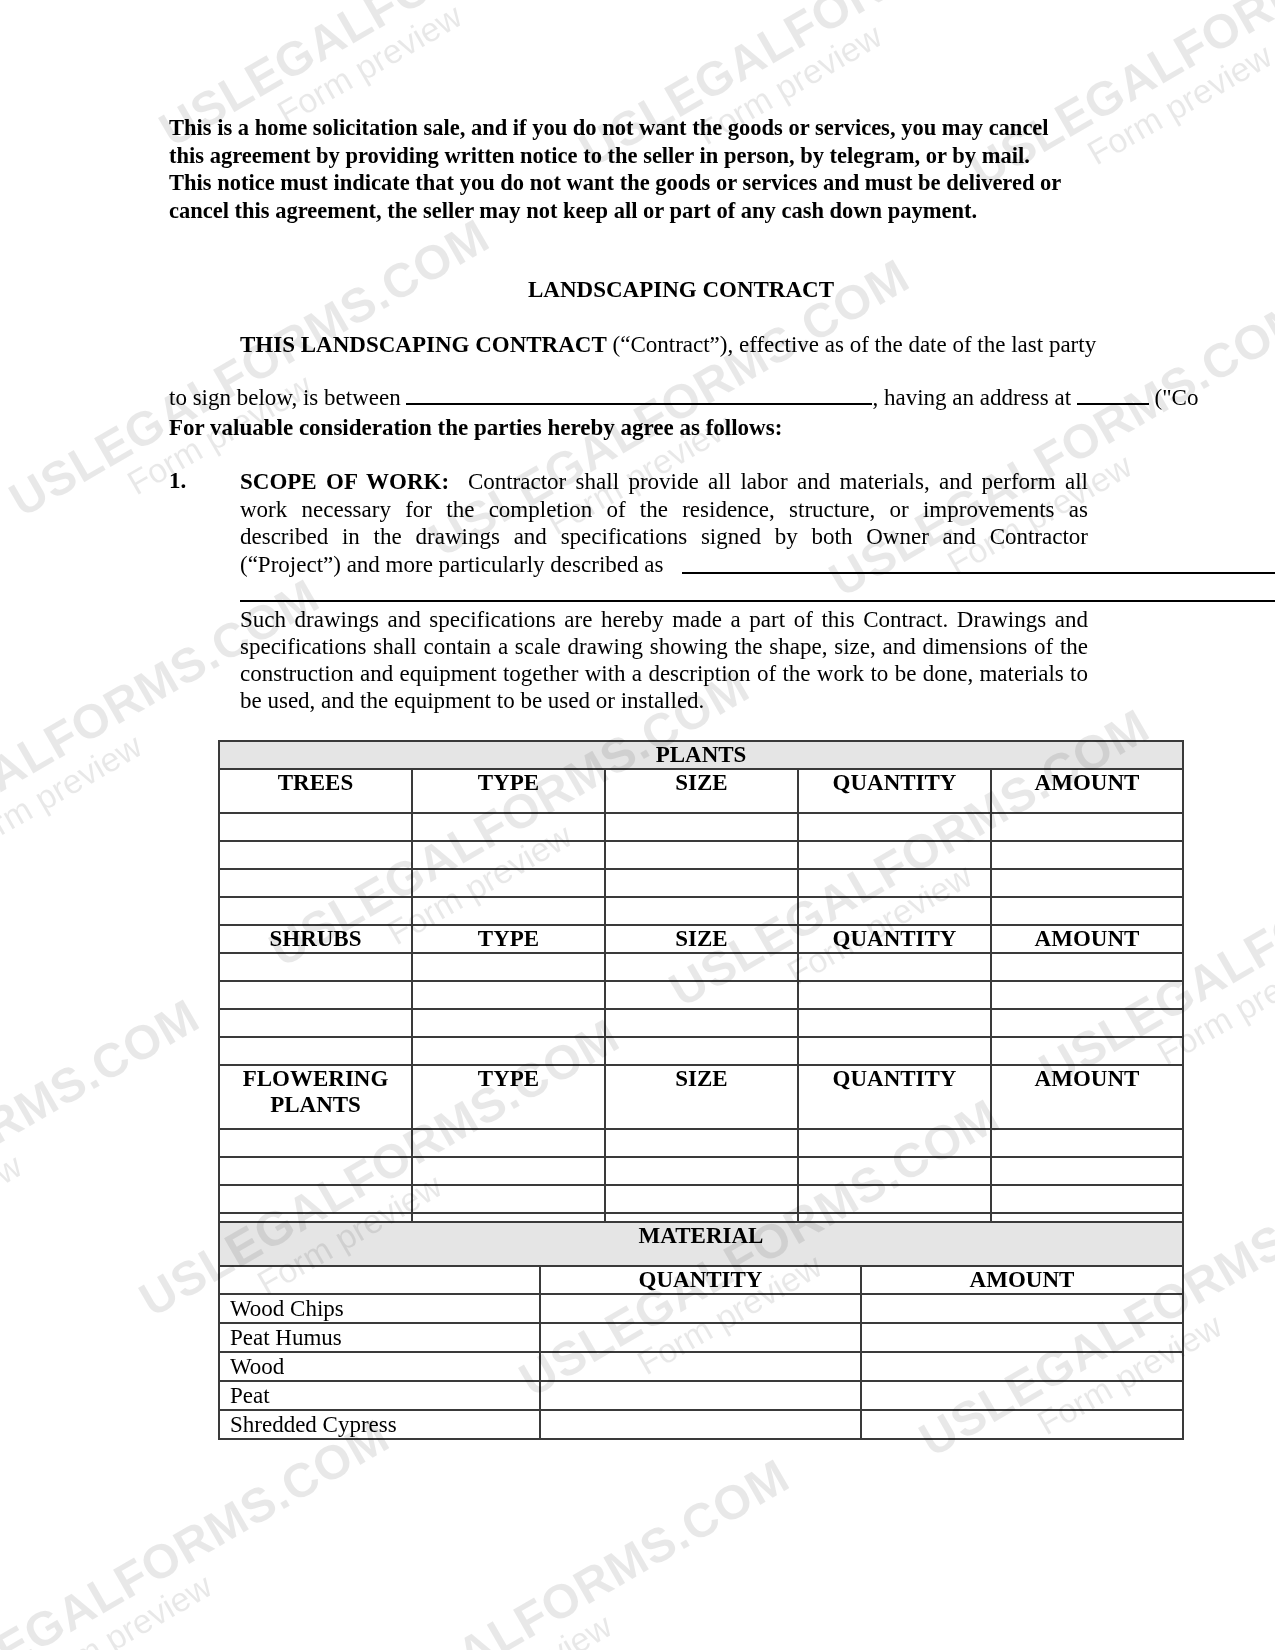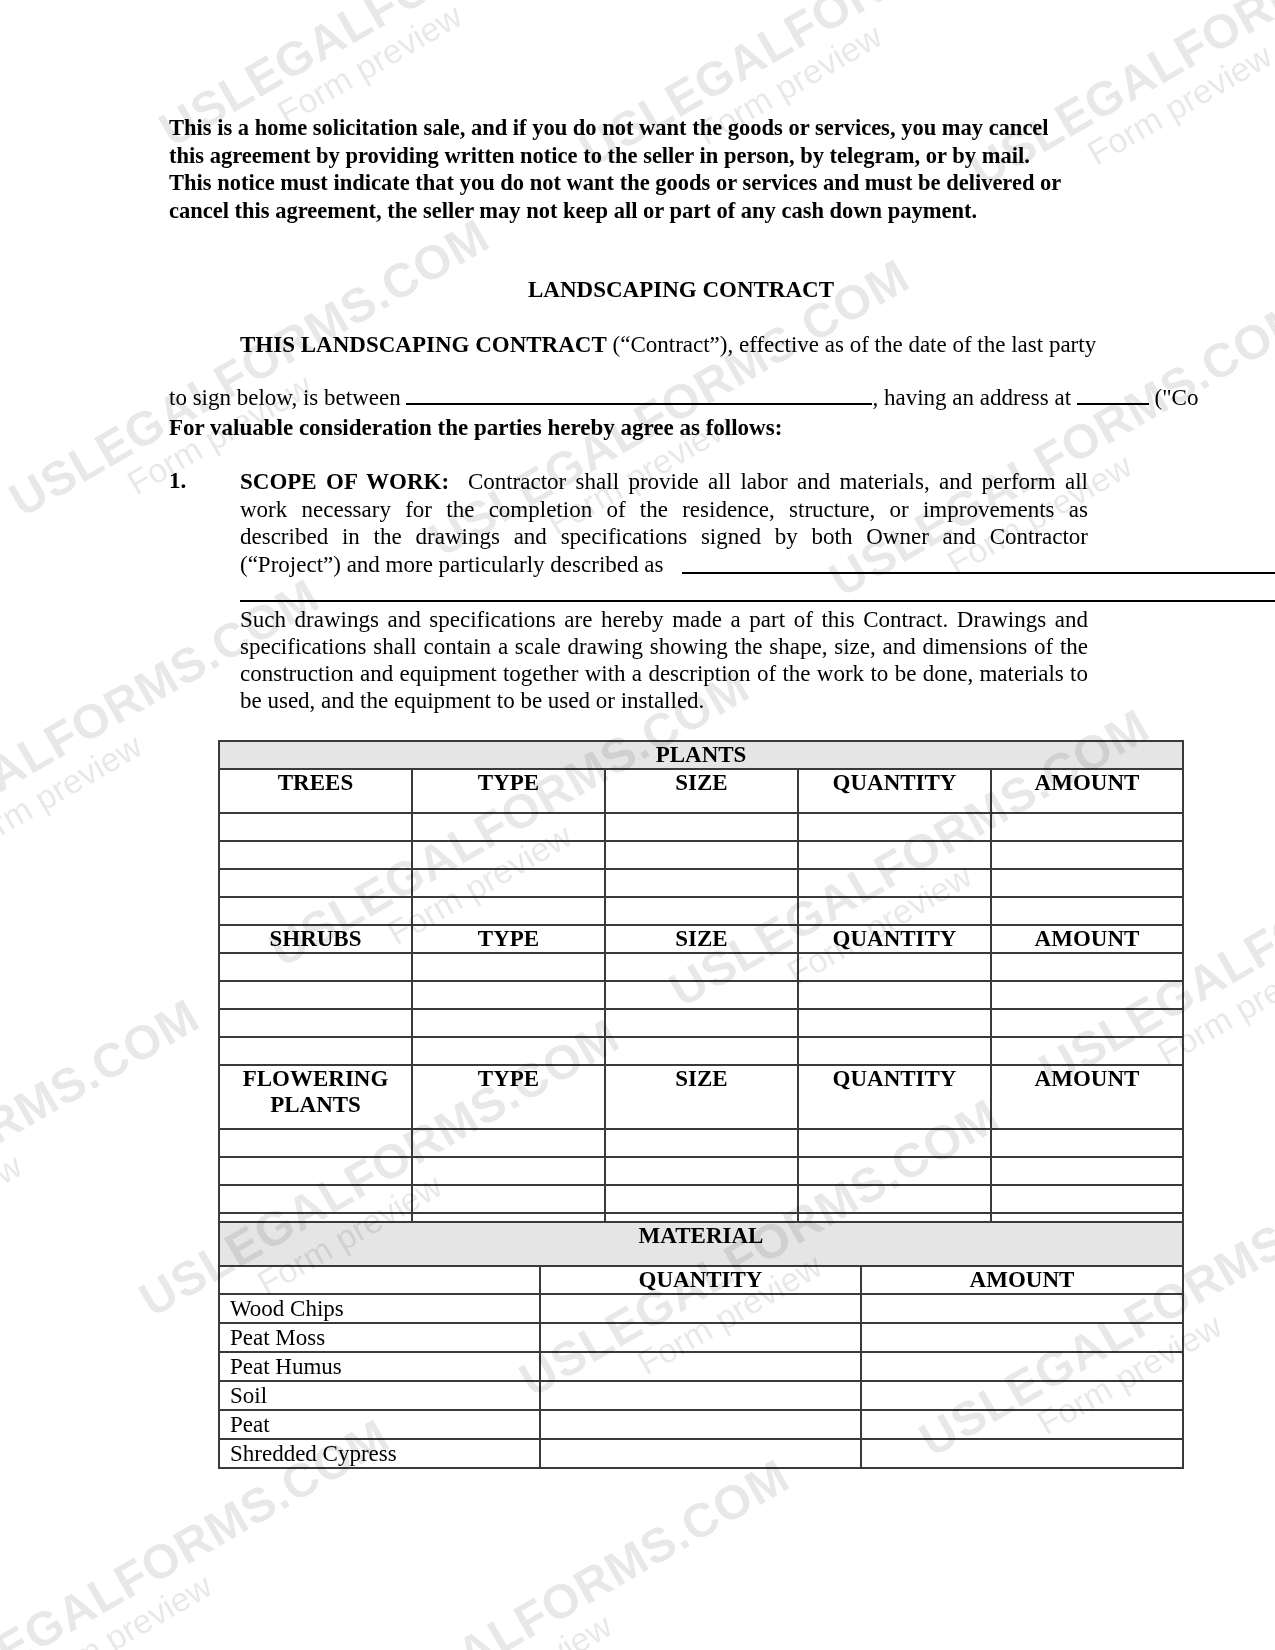--- a/index.html
+++ b/index.html
@@ -251,31 +251,26 @@
     <td class="hdr"></td>
     <td class="hdr">QUANTITY</td>
     <td class="hdr">AMOUNT</td>
   </tr>
   <tr style="height:28px">
         <td class="mat-label">Wood Chips</td>
         <td></td>
         <td></td>
       </tr>
   <tr style="height:28px">
-        <td class="mat-label">Peat Moss</td>
-        <td></td>
-        <td></td>
-      </tr>
-  <tr style="height:28px">
         <td class="mat-label">Peat Humus</td>
         <td></td>
         <td></td>
       </tr>
   <tr style="height:28px">
-        <td class="mat-label">Soil</td>
+        <td class="mat-label">Wood</td>
         <td></td>
         <td></td>
       </tr>
   <tr style="height:28px">
         <td class="mat-label">Peat</td>
         <td></td>
         <td></td>
       </tr>
   <tr style="height:28px">
         <td class="mat-label">Shredded Cypress</td>

